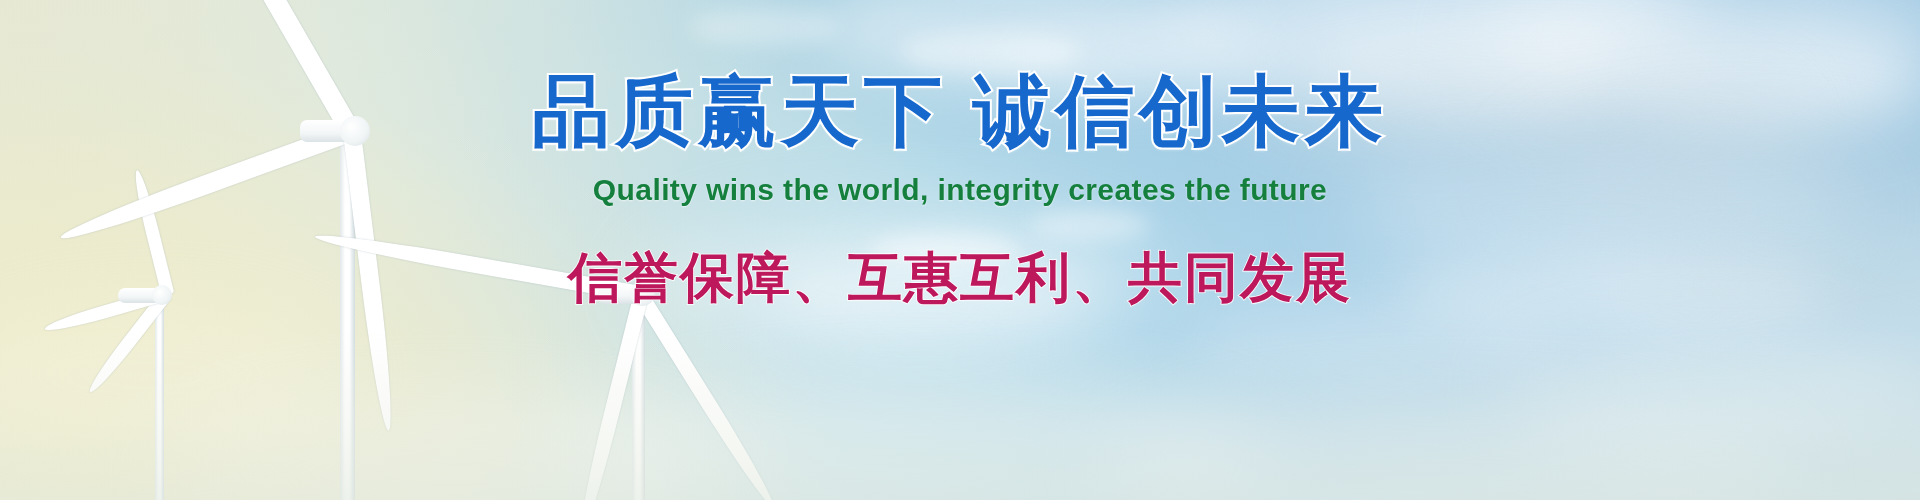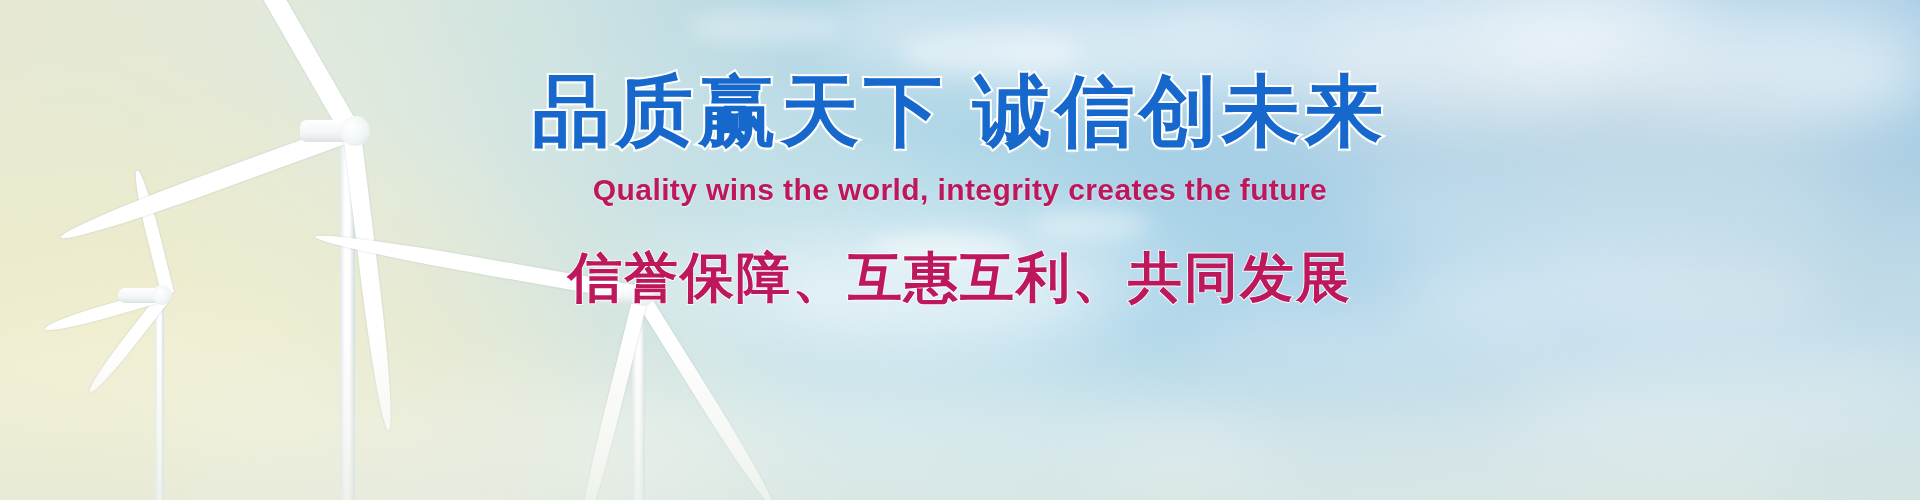--- a/index.html
+++ b/index.html
@@ -80,21 +80,21 @@
     paint-order:stroke fill;
     text-shadow:0 2px 3px rgba(255,255,255,.55);
     white-space:nowrap;
   }
   .headline .gap{display:inline-block;width:26px;}
   .subline{
     position:absolute;left:0;right:0;top:175px;
     text-align:center;
     font-size:30px;line-height:1;
     font-weight:bold;letter-spacing:.4px;
-    color:#be185d;
+    color:#15803d;
     text-shadow:0 1px 2px rgba(255,255,255,.6);
     white-space:nowrap;
   }
   .tagline{
     position:absolute;left:0;right:0;top:250px;
     text-align:center;
     font-size:54px;line-height:1;
     font-weight:bold;letter-spacing:2px;
     color:#be185d;
     -webkit-text-stroke:1.6px rgba(255,255,255,.9);

